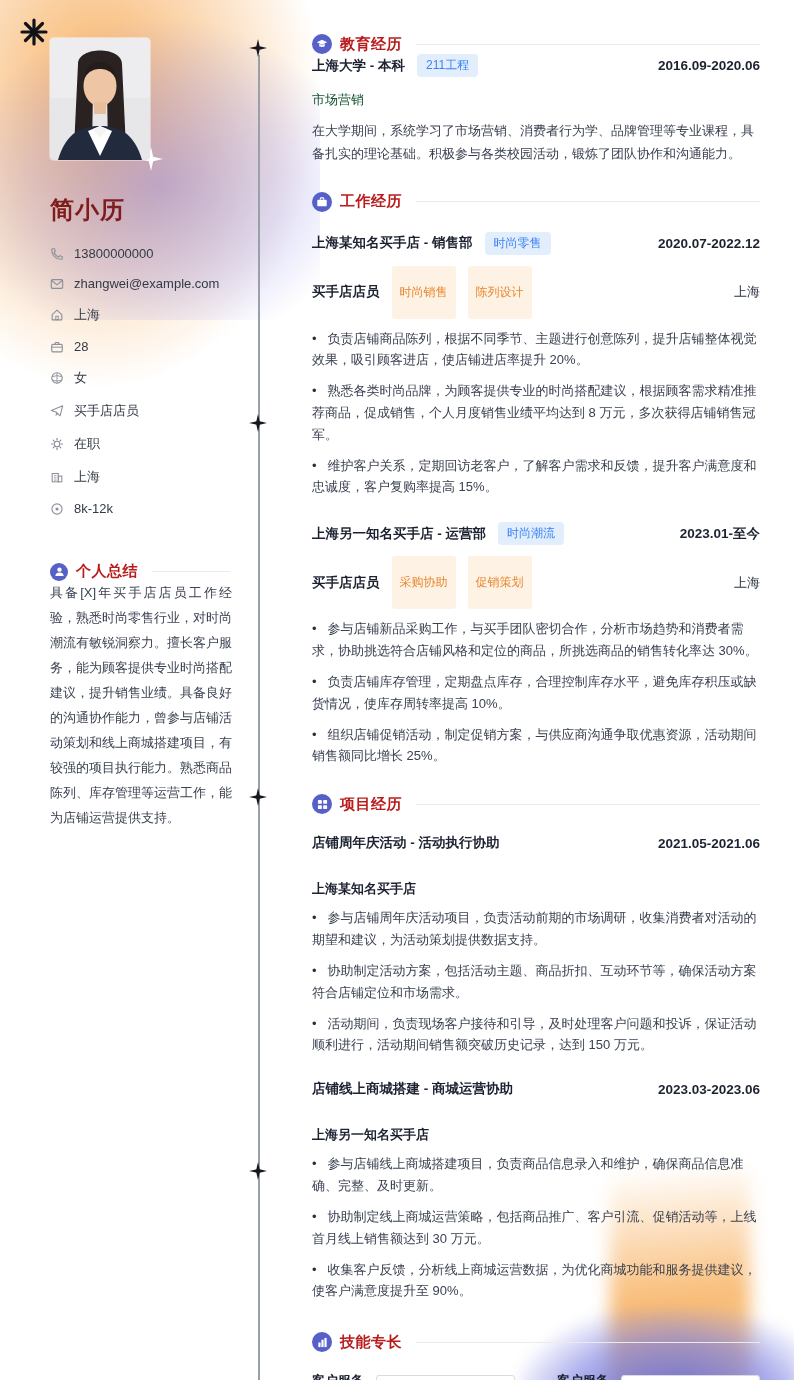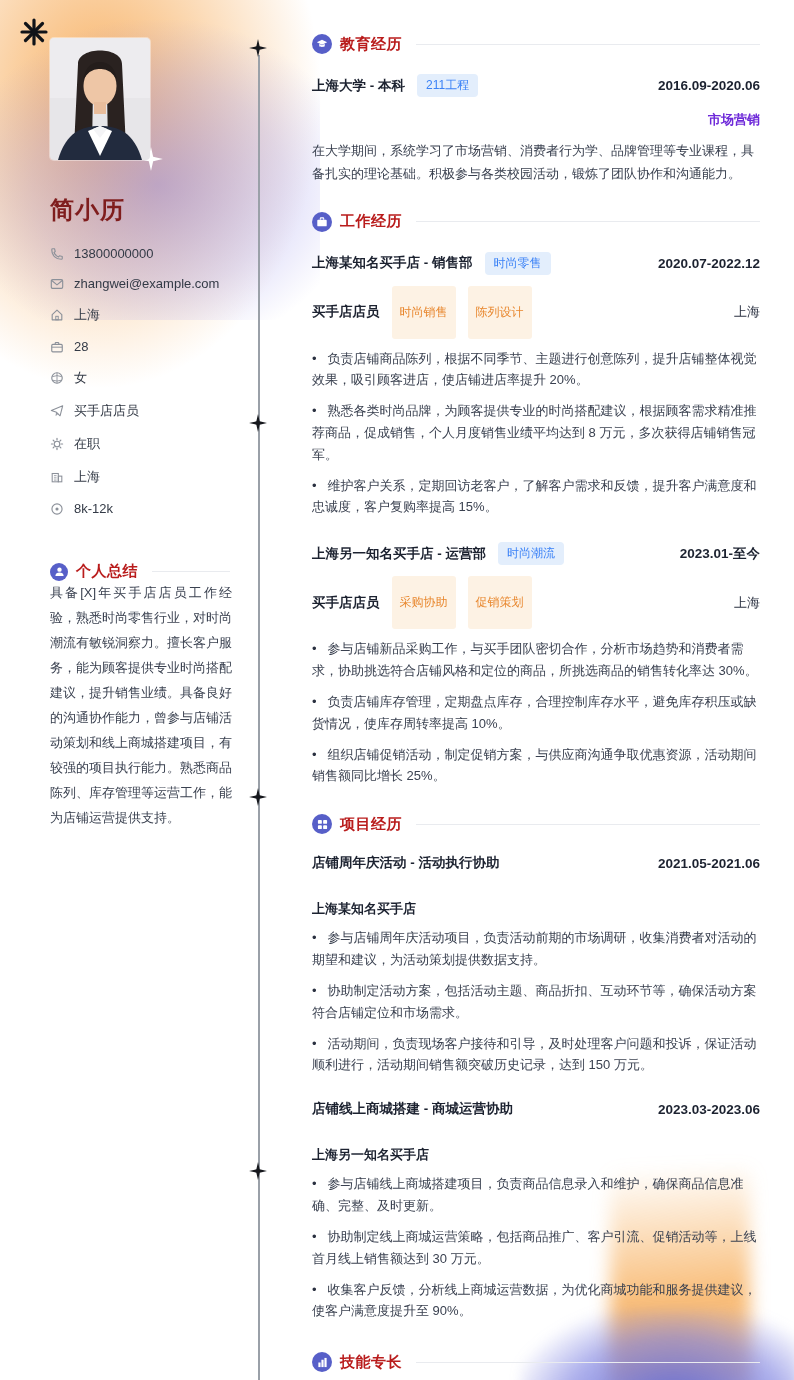--- a/index.html
+++ b/index.html
@@ -55,22 +55,22 @@
   .item-title { font-size:13.5px; font-weight:bold; color:#1c2230; }
   .item-date { font-size:13.5px; font-weight:bold; color:#1c2230; white-space:nowrap; }
   .item-loc { font-size:13px; color:#2a3040; }
   .badge-blue { font-size:12px; color:#3b82f6; background:#e3eefc; padding:3px 9px; border-radius:4px; white-space:nowrap; }
   .tag-orange { font-size:12px; color:#e8872e; background:#fdf2e4; padding:18px 8px; border-radius:3px; white-space:nowrap; }
   .bullets { margin-top:4px; }
   .bullet { font-size:13px; line-height:1.68; color:#3a4150; margin-top:9px; }
   .bullet::before { content:"•"; font-size:13px; color:#2a3040; margin-right:11px; }
   .plain-para { font-size:13px; line-height:1.75; color:#3a4150; }
 
-  .edu-school-row { margin-top:20px; }
-  .edu-major { margin-top:14px; font-size:13px; font-weight:bold; color:#6d28d9;text-align:right; }
+  .edu-school-row { }
+  .edu-major { margin-top:14px; font-size:13px; font-weight:normal; color:#14532d; }
   .edu-desc { margin-top:11px; }
 
   .work-item1 { margin-top:20px; }
   .work-item2 { margin-top:24px; }
   .role-row { margin-top:11px; }
   .sec-work { margin-top:26px; }
   .sec-projects { margin-top:27px; }
   .proj-item { margin-top:20px; }
   .proj-item2 { margin-top:24px; }
   .proj-org { margin-top:28px; font-size:13px; font-weight:bold; color:#1c2230; }

